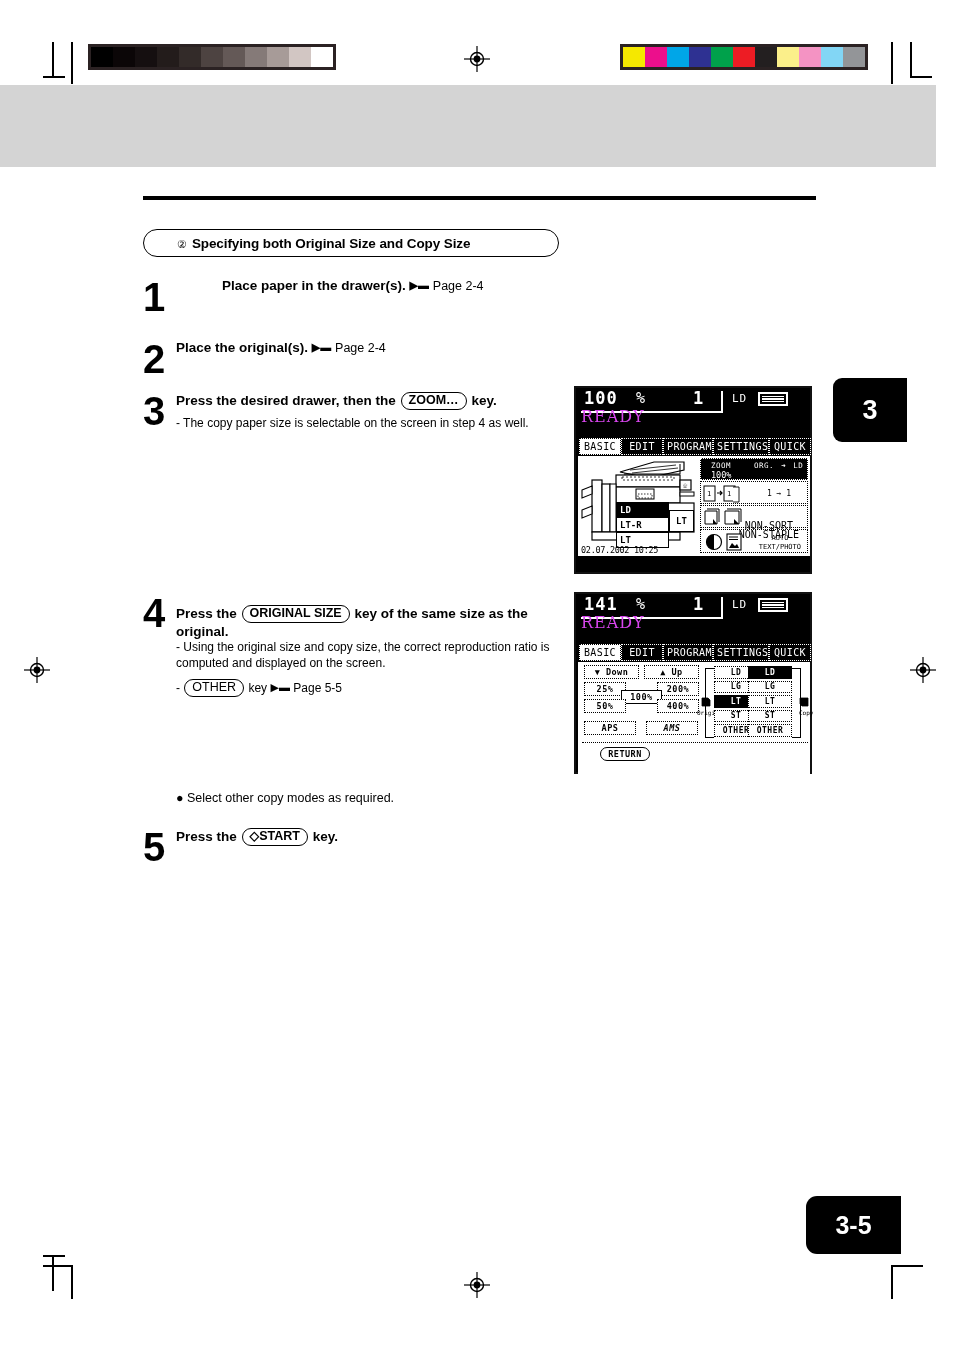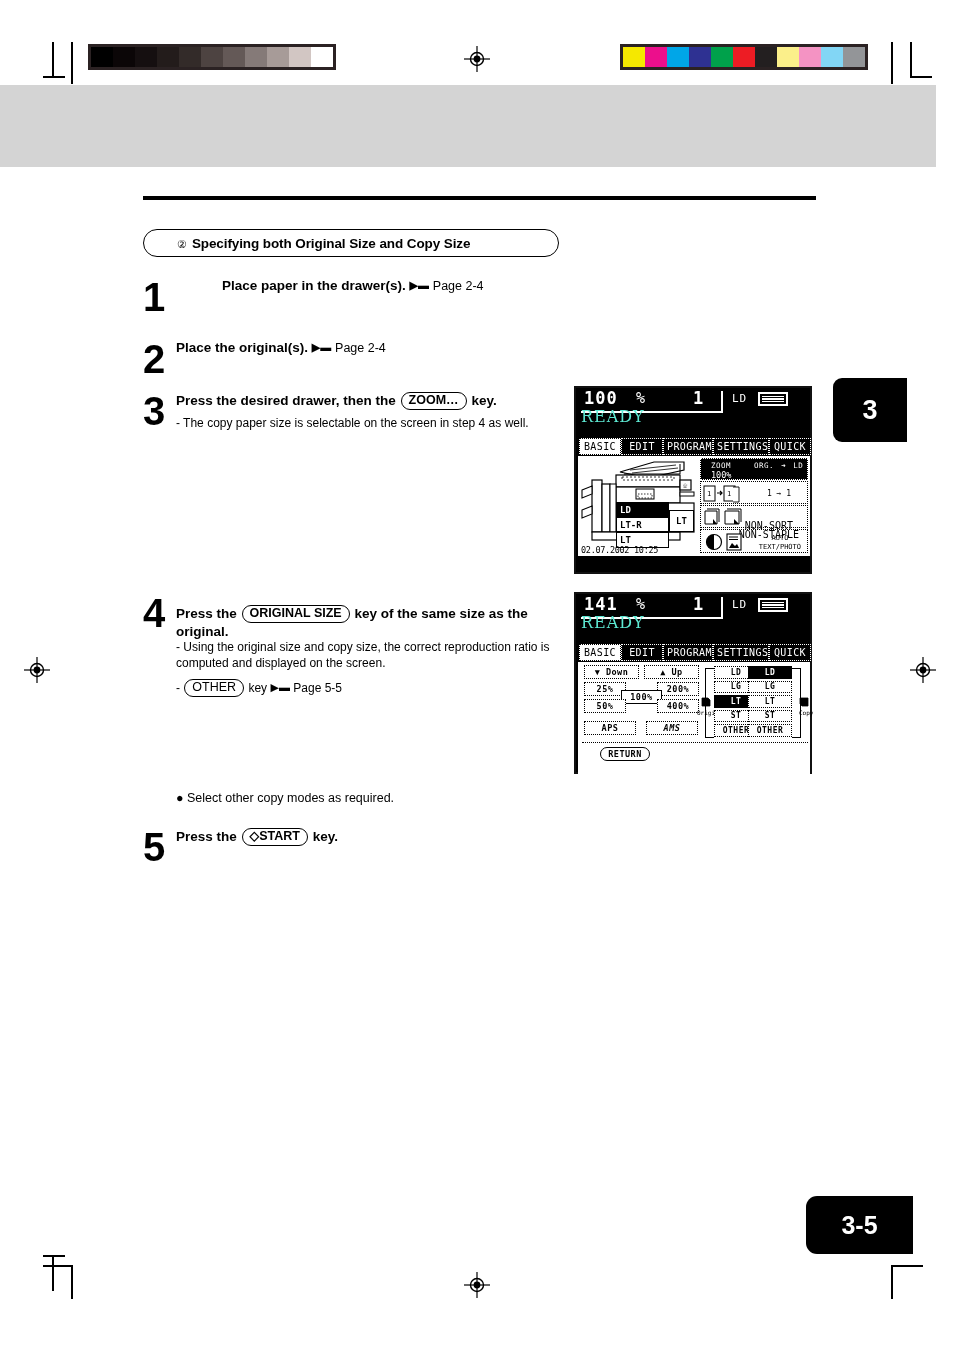--- a/index.html
+++ b/index.html
@@ -15,21 +15,21 @@
   .wedge{position:absolute;display:flex;border:3px solid #2b2223;}
   .wedge i{display:block;width:22px;height:20px;}
   .colorbar{position:absolute;display:flex;border:3px solid #2b2223;}
   .colorbar i{display:block;width:22px;height:20px;}
 
   
   .chapter-tab{position:absolute;left:833px;top:378px;width:74px;height:64px;
       background:#000;border-radius:9px 0 0 9px;color:#fff;
       font-size:27px;font-weight:bold;display:flex;align-items:center;
       justify-content:center;letter-spacing:0px;}
-  .page-tab{position:absolute;left:806px;top:1196px;width:107px;height:58px;
+  .page-tab{position:absolute;left:806px;top:1196px;width:95px;height:58px;
       background:#000;border-radius:11px 0 0 11px;color:#fff;
       font-size:25px;font-weight:bold;display:flex;align-items:center;
       justify-content:center;}
 
   
   .rule{position:absolute;left:143px;top:196px;width:673px;height:4px;background:#000;}
 
   .section-pill{position:absolute;left:143px;top:229px;width:416px;height:28px;
      border:1.6px solid #000;border-radius:14px;box-sizing:border-box;
      display:flex;align-items:center;}
@@ -57,21 +57,21 @@
      border-bottom:2px solid #fff;border-right:2px solid #fff;}
   .lcd .ratio-val{position:absolute;left:8px;top:0px;color:#fff;font-size:17px;
      font-weight:bold;letter-spacing:1px;}
   .lcd .ratio-pct{position:absolute;left:60px;top:1px;color:#fff;font-size:15px;}
   .lcd .copies{position:absolute;left:117px;top:0px;color:#fff;font-size:17px;font-weight:bold;}
   .lcd .paper-lbl{position:absolute;left:156px;top:4px;color:#fff;font-size:11px;letter-spacing:1px;}
   .lcd .paper-icon{position:absolute;left:182px;top:4px;width:30px;height:14px;
      border:2px solid #fff;box-sizing:border-box;display:flex;flex-direction:column;
      justify-content:space-evenly;padding:1px 2px;}
   .lcd .paper-icon span{display:block;height:1.5px;background:#fff;}
-  .lcd .ready{position:absolute;left:5px;top:19px;color:#5eead4;font-size:16px;
+  .lcd .ready{position:absolute;left:5px;top:19px;color:#d946ef;font-size:16px;
      letter-spacing:1px;font-family:"DejaVu Serif",serif;}
 
   .lcd .tabs{position:absolute;left:3px;top:50px;width:232px;display:flex;
      justify-content:space-between;}
   .lcd .tab{border:1.5px dotted #fff;box-sizing:border-box;color:#fff;
      font-size:10px;padding:2px 3px;letter-spacing:0.4px;text-align:center;
      min-width:42px;}
   .lcd .tab.sel{background:#fff;color:#000;border:1.5px dotted #000;}
 
   .lcd .body{position:absolute;left:2px;top:68px;width:232px;height:100px;

